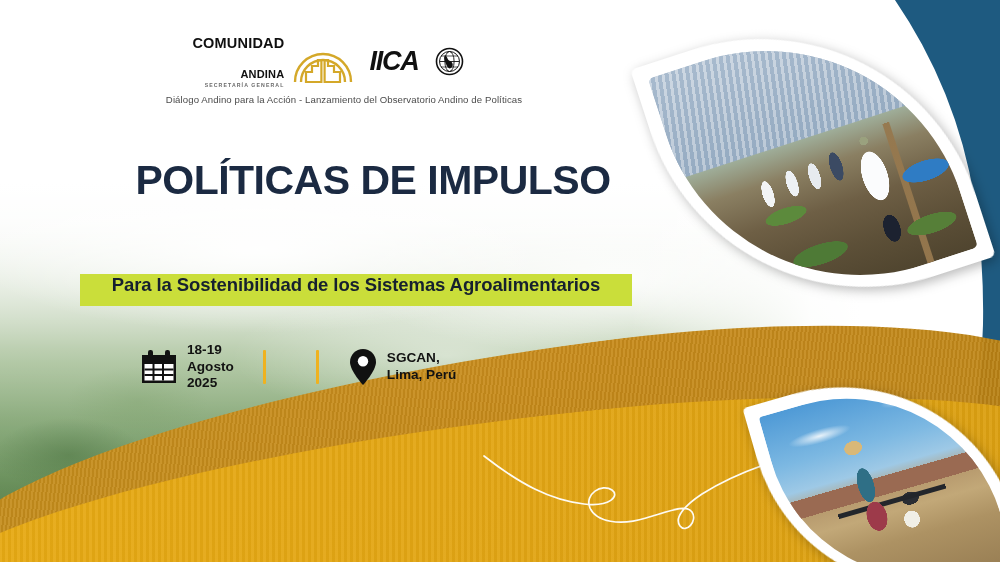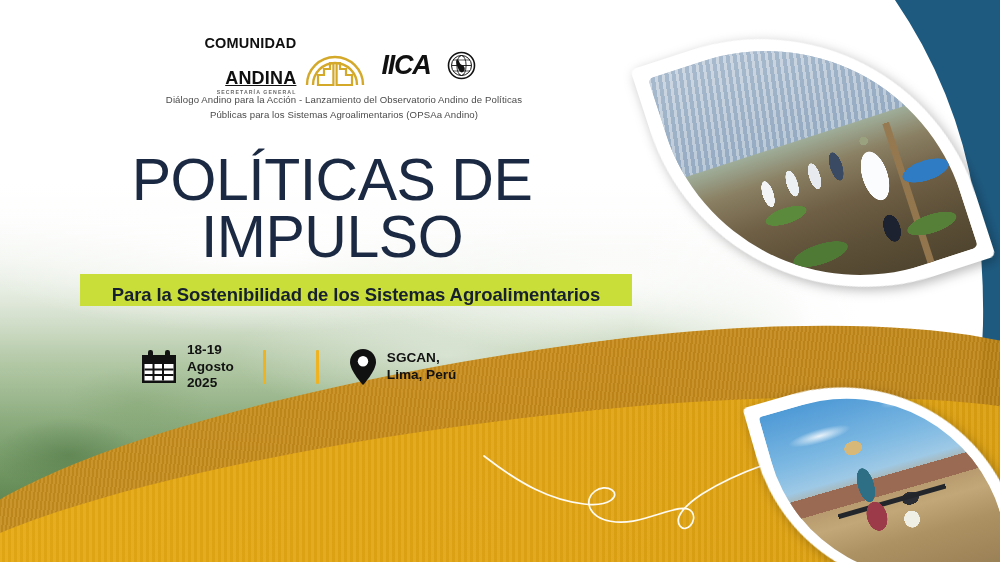--- a/index.html
+++ b/index.html
@@ -180,48 +180,48 @@
     background:
       radial-gradient(ellipse 46px 10px at 26% 40%, rgba(255,255,255,.85), transparent 70%),
       radial-gradient(ellipse 40px 9px at 72% 26%, rgba(255,255,255,.75), transparent 70%);
   }
 
   
   .content{position:absolute;inset:0;}
 
   .logos{
     position:absolute; left:0; top:36px; width:656px;
-    display:flex; align-items:center; justify-content:center; gap:16px;padding-left:12px;
+    display:flex; align-items:center; justify-content:center; gap:16px;
   }
   .ca-logo{display:flex;align-items:center;gap:9px;}
   .ca-words{display:flex;flex-direction:column;align-items:flex-end;line-height:1;}
   .ca-l1{font-size:14.5px;font-weight:bold;color:#101010;letter-spacing:.2px;}
-  .ca-l2{font-size:18px;font-weight:bold;color:#101010;letter-spacing:.2px;margin-top:18px;text-decoration:underline;}
+  .ca-l2{font-size:11px;font-weight:bold;color:#101010;letter-spacing:.2px;margin-top:18px;}
   .ca-l3{font-size:5.2px;font-weight:bold;color:#6a6a6a;letter-spacing:1.1px;margin-top:3px;}
   .iica-logo{display:flex;align-items:center;gap:16px;}
   .iica-text{font-size:27px;font-weight:bold;font-style:italic;color:#111;letter-spacing:-1.2px;font-family:"Liberation Sans",sans-serif;}
 
   .eyebrow{
     position:absolute; left:16px; top:92px; width:656px;
     text-align:center; color:#4b4b4b;
     font-size:9.6px; line-height:15px; letter-spacing:.1px;
   }
 
   .title{
     position:absolute; left:0; top:152px; width:664px;
     text-align:center; color:#1b2a42;
-    font-weight:normal; font-size:59px; line-height:57px;
-    letter-spacing:-.5px; font-family:"Liberation Sans",sans-serif;
+    font-weight:bold; font-size:41px; line-height:57px;
+    letter-spacing:-.5px; font-family:"Liberation Sans",sans-serif;padding-left:41px;
   }
 
   .subtitle-band{
     position:absolute; left:80px; top:274px;
     width:552px; height:32px;
     background:#cade3a;
-    display:flex;align-items:flex-end;justify-content:center;
+    display:flex;align-items:flex-start;justify-content:center;
   }
   .subtitle-band span{
     color:#16202f;font-weight:bold;font-size:18.5px;letter-spacing:-.1px;
   }
 
   .info-row{
     position:absolute; left:140px; top:342px;
     display:flex; align-items:center; gap:8px;
   }
   .info-item{display:flex;align-items:center;gap:9px;}
@@ -301,21 +301,20 @@
           <line x1="6" y1="9" x2="23" y2="9" stroke="#111" stroke-width=".7"></line>
           <line x1="6" y1="20" x2="23" y2="20" stroke="#111" stroke-width=".7"></line>
           <path d="M10,8 C13,10 12,13 15,14 C18,15 19,19 16,21 C14,22.4 12,20 11,17 C10,14 8,11 10,8 Z" fill="#111"></path>
         </svg>
       </div>
 
     </div>
 
     <div class="eyebrow">
       <div>Diálogo Andino para la Acción - Lanzamiento del Observatorio Andino de Políticas</div>
-      <div>Públicas para los Sistemas Agroalimentarios (OPSAa Andino)</div>
     </div>
 
     <div class="title">
       <div>POLÍTICAS DE IMPULSO</div>
     </div>
 
     <div class="subtitle-band">
       <span>Para la Sostenibilidad de los Sistemas Agroalimentarios</span>
     </div>
 

